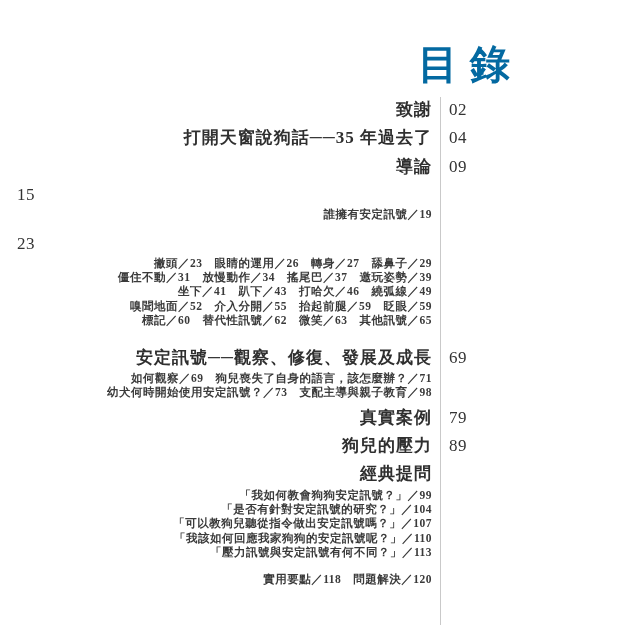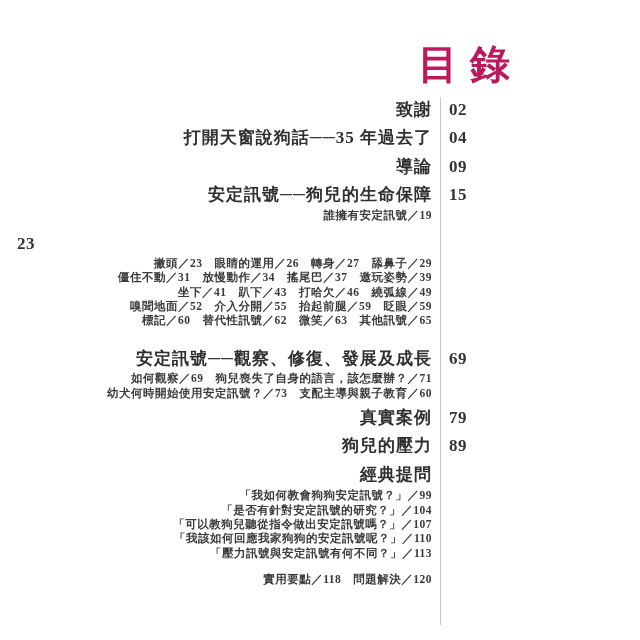--- a/index.html
+++ b/index.html
@@ -19,37 +19,37 @@
   }
   .toc{position:absolute;top:0;left:0;width:640px;}
   .page-title{
     margin-top:42px;
     text-align:right;
     padding-right:118px;
     font-size:40px;
     font-weight:700;
     letter-spacing:12px;
     line-height:1.15;
-    color:#be185d;
+    color:#0369a1;
   }
   .sec{margin:0;}
   .row{display:flex;align-items:baseline;}
   .t{
     width:432px;
     text-align:right;
     font-size:17px;
     font-weight:600;
     letter-spacing:1px;
     line-height:1.2;
     color:#2f2f2f;
     white-space:nowrap;
   }
   .n{
     font-size:17px;
-    font-weight:700;
+    font-weight:400;
     margin-left:17px;
     color:#333333;
     letter-spacing:0.5px;
   }
   .sub{
     width:432px;
     text-align:right;
     font-size:11.5px;
     font-weight:700;
     line-height:1.25;
@@ -86,21 +86,20 @@
 
     <div class="sec mt8">
       <div class="row">
         <div class="t">導論</div>
         <div class="n">09</div>
       </div>
     </div>
 
     <div class="sec mt8">
       <div class="row">
-        <div class="t">安定訊號──狗兒的生命保障</div>
         <div class="n">15</div>
       </div>
       <div class="sub subs-first">誰擁有安定訊號／19</div>
     </div>
 
     <div class="sec mt12">
       <div class="row">
         <div class="n">23</div>
       </div>
       <div class="sub subs-first">撇頭／23　眼睛的運用／26　轉身／27　舔鼻子／29</div>
@@ -109,21 +108,21 @@
       <div class="sub">嗅聞地面／52　介入分開／55　抬起前腿／59　眨眼／59</div>
       <div class="sub">標記／60　替代性訊號／62　微笑／63　其他訊號／65</div>
     </div>
 
     <div class="sec mt21">
       <div class="row">
         <div class="t">安定訊號──觀察、修復、發展及成長</div>
         <div class="n">69</div>
       </div>
       <div class="sub subs-first">如何觀察／69　狗兒喪失了自身的語言，該怎麼辦？／71</div>
-      <div class="sub">幼犬何時開始使用安定訊號？／73　支配主導與親子教育／60</div>
+      <div class="sub">幼犬何時開始使用安定訊號？／73　支配主導與親子教育／98</div>
     </div>
 
     <div class="sec mt8">
       <div class="row">
         <div class="t">真實案例</div>
         <div class="n">79</div>
       </div>
     </div>
 
     <div class="sec mt8">

